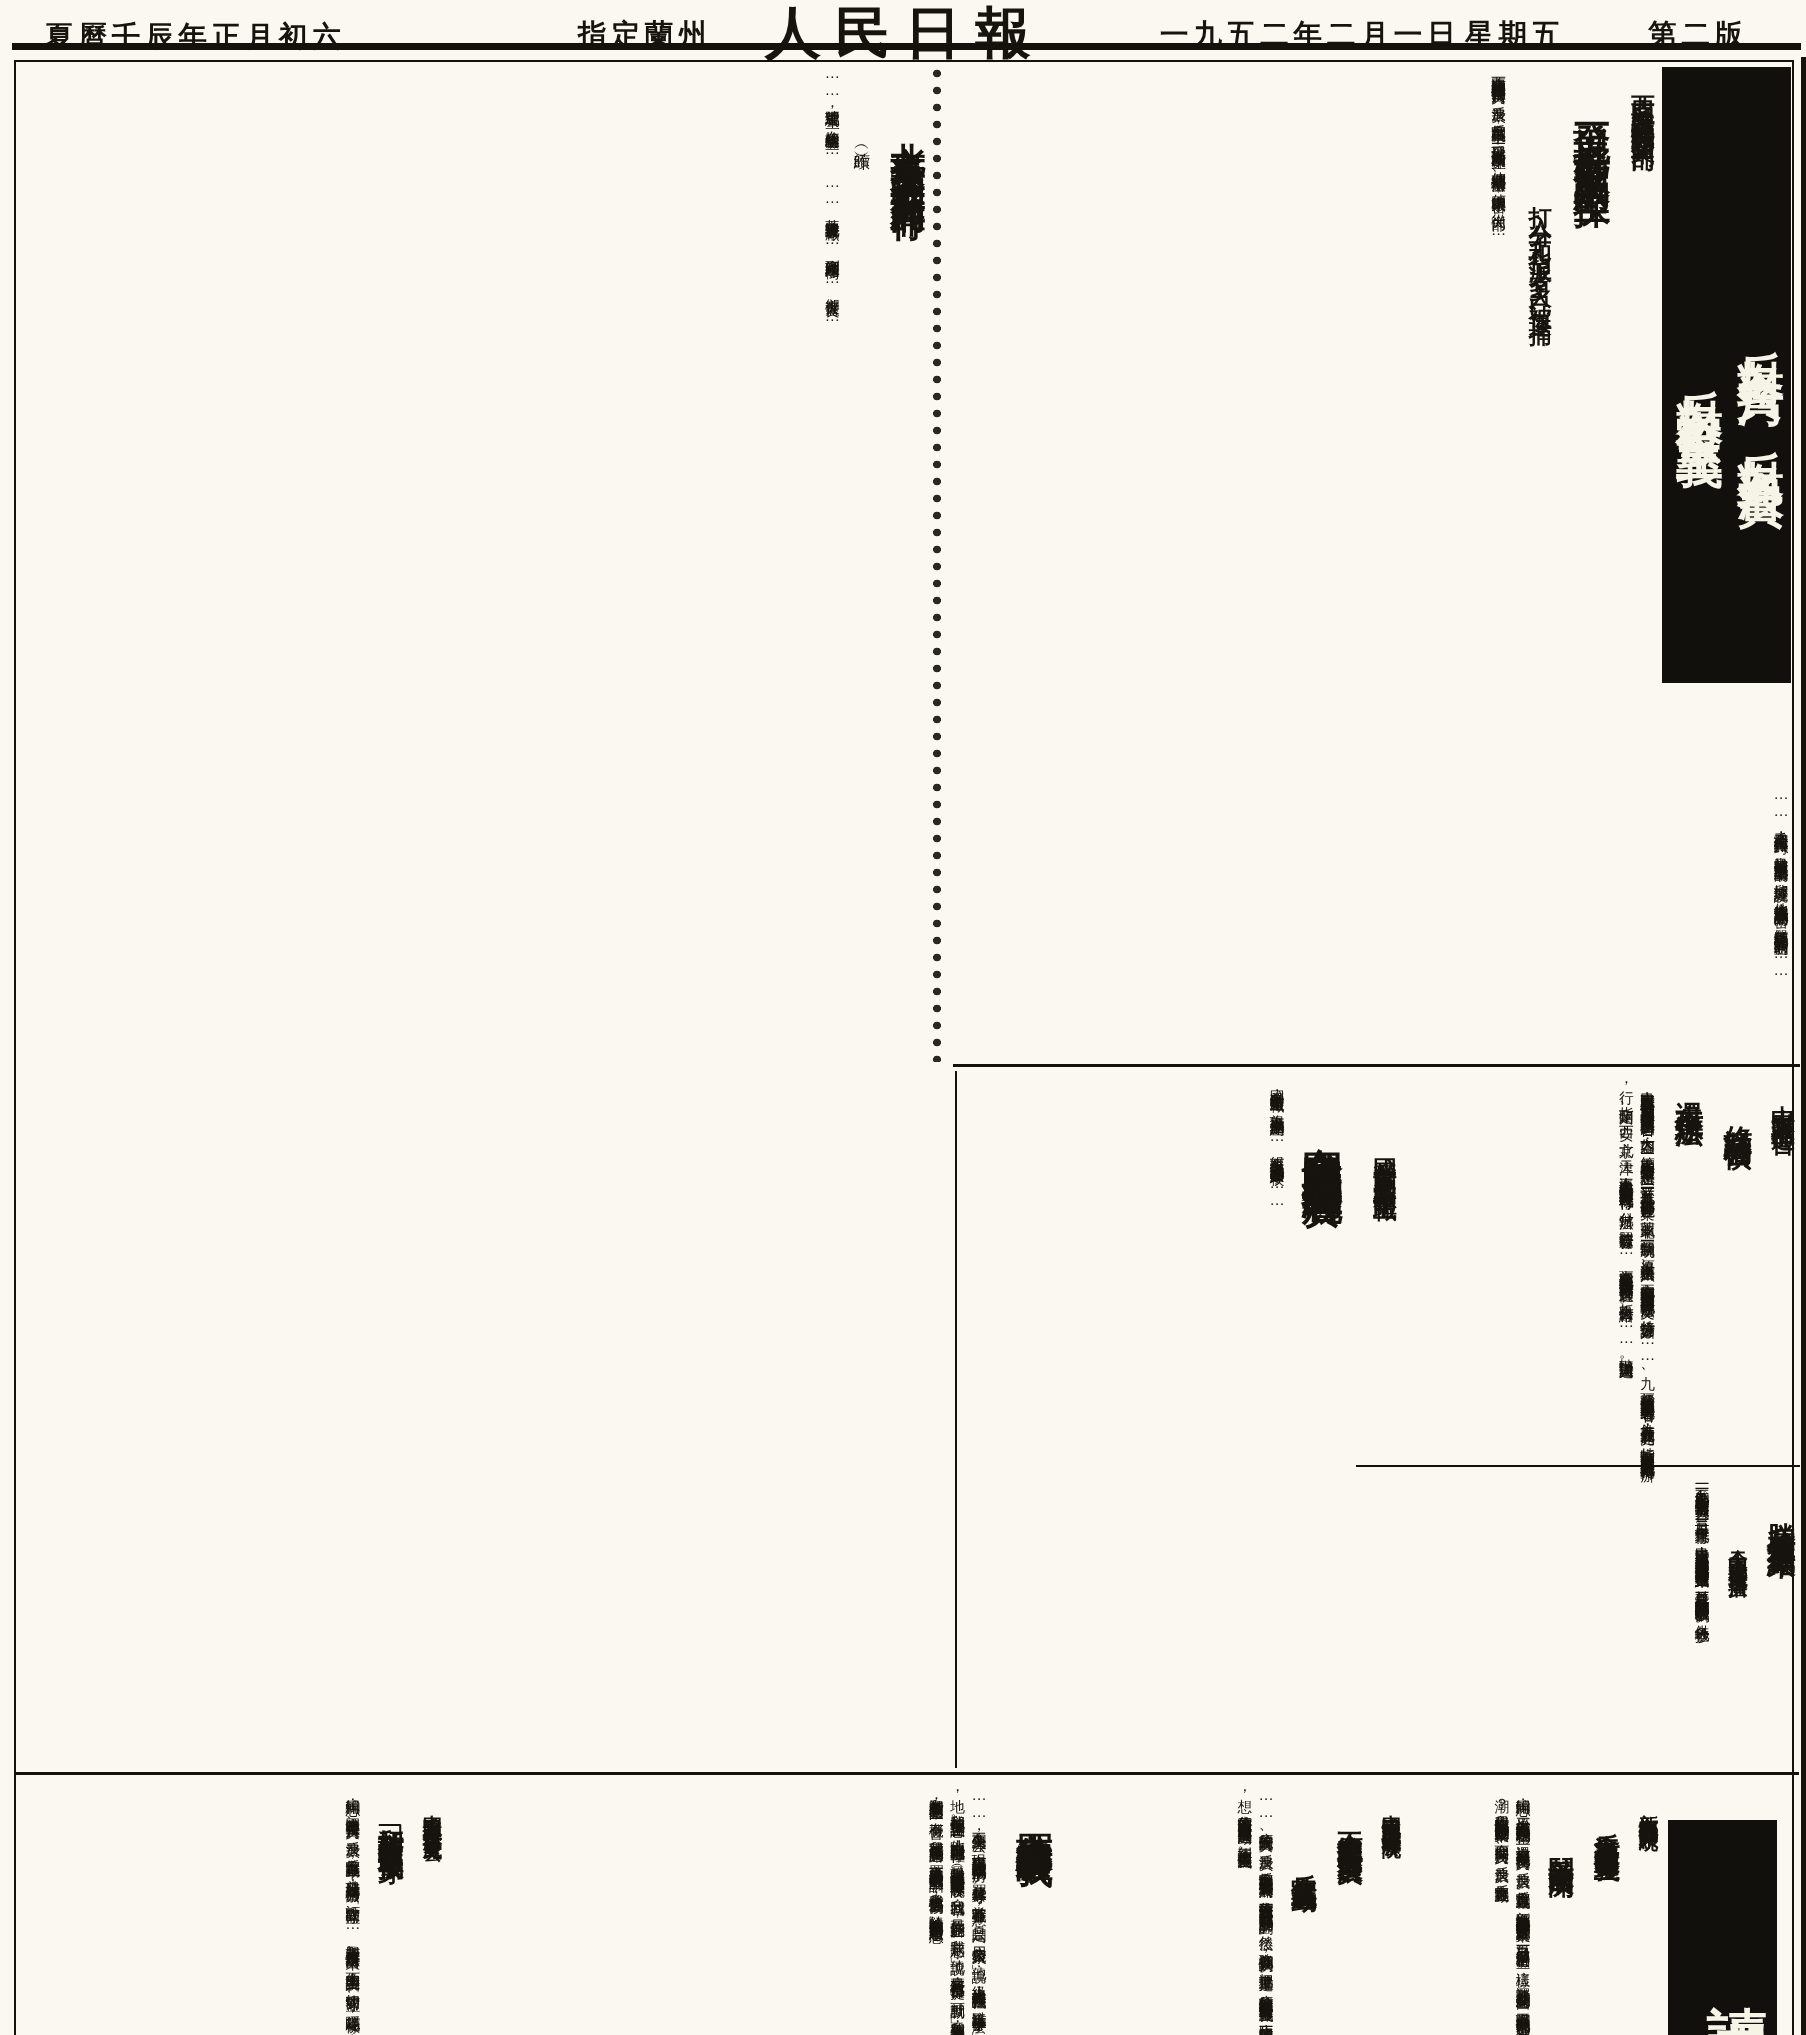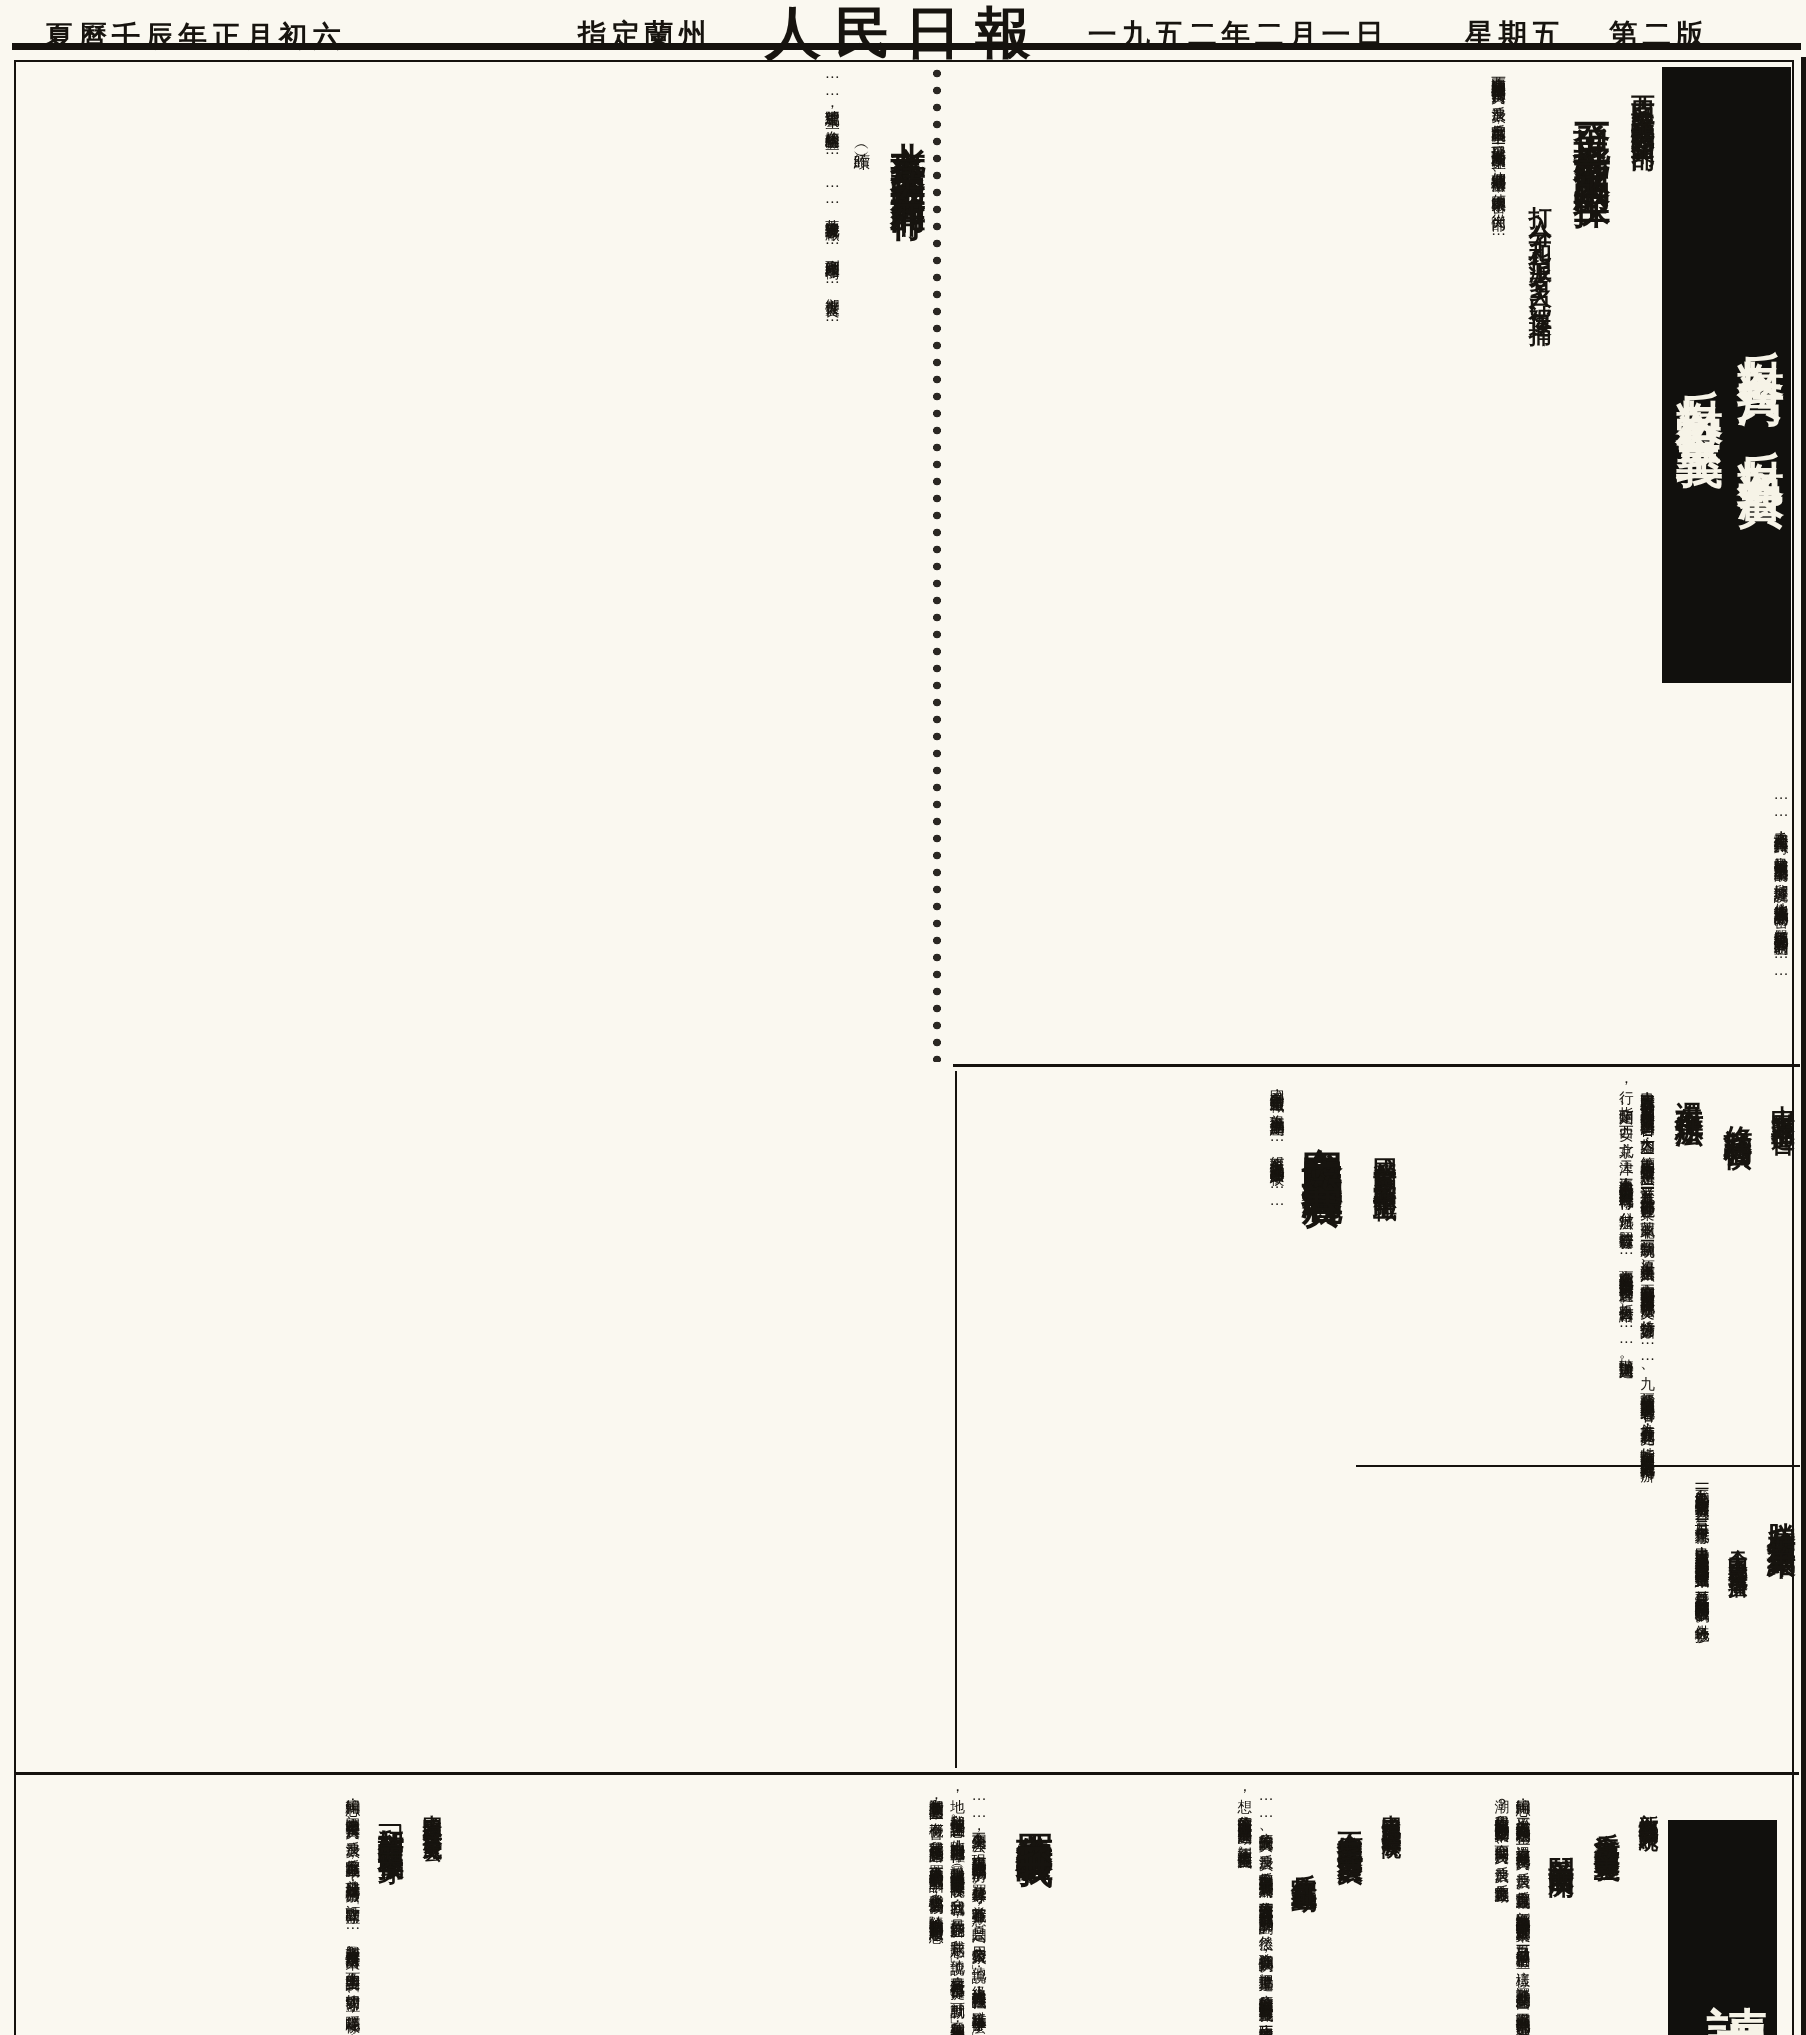--- a/index.html
+++ b/index.html
@@ -35,23 +35,23 @@
   .paper-name{font-size:56px;font-weight:700;letter-spacing:14px;}
 </style>
 </head>
 <body>
 
 <div id="page">
 
   <div class="abs h masthead-item" style="left:45px;top:18px;">夏曆壬辰年正月初六</div>
   <div class="abs h masthead-item" style="left:578px;top:16.3px;">指定蘭州</div>
   <div class="abs h paper-name" style="left:765px;top:-4.1px;">人民日報</div>
-  <div class="abs h masthead-item" style="left:1088px;top:16.3px;">一九五二年二月一日</div>
+  <div class="abs h masthead-item" style="left:1160px;top:16.3px;">一九五二年二月一日</div>
   <div class="abs h masthead-item" style="left:1465px;top:16.3px;text-decoration:underline;">星期五</div>
-  <div class="abs h masthead-item" style="left:1609px;top:16.3px;">第二版</div>
+  <div class="abs h masthead-item" style="left:1648px;top:16.3px;">第二版</div>
   <div class="abs rule" style="left:12.2px;top:43px;width:1789px;height:6.5px;"></div>
 
   <div class="abs rule" style="left:14px;top:60px;width:1780px;height:1.6px;"></div>
   <div class="abs rule" style="left:14px;top:61px;width:1.6px;height:2475px;"></div>
   <div class="abs rule" style="left:1792px;top:61px;width:2px;height:2471px;"></div>
   <div class="abs rule" style="left:1801px;top:57px;width:4.9px;height:2479px;"></div>
 
   <div class="abs v blackbox" style="left:1662px;top:67px;width:129px;height:600px;padding-top:16.3px;text-align:center;">
     <div class="banner-line">反對貪污　反對浪費</div>
     <div class="banner-line">反對官僚主義</div>

